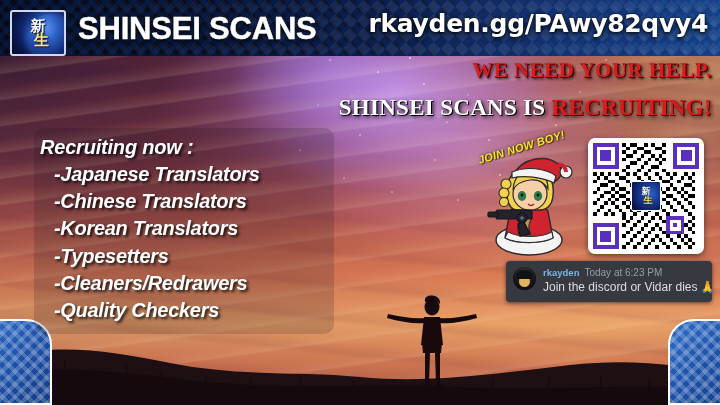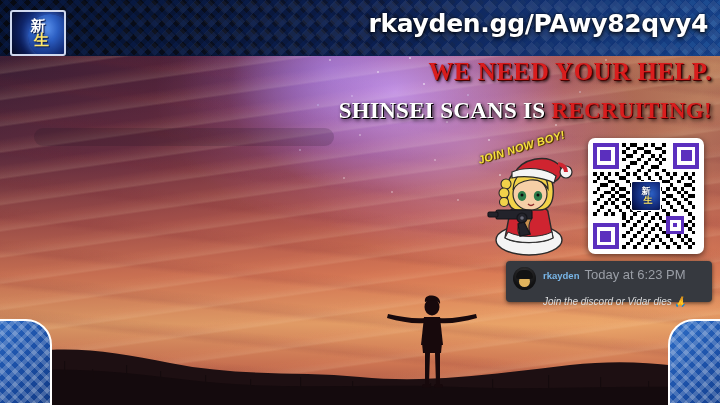--- a/index.html
+++ b/index.html
@@ -160,21 +160,21 @@
     background:#0a1020;
     transform:rotate(-4.6deg); transform-origin:left center;
   }
 
   
   #headline {
     position:absolute; right:8px; top:58px; z-index:15; text-align:right;
     font-family:"Liberation Serif", serif;
   }
   #headline .l1 {
-    font-size:25px; font-weight:700; letter-spacing:0.5px; color:#d91d1d;
+    font-size:21px; font-weight:700; letter-spacing:0.5px; color:#d91d1d;
     text-shadow:1px 1px 0 #4a0000, 2px 2px 3px rgba(0,0,0,.9);
     white-space:nowrap;
   }
   #headline .l2 {
     font-size:23px; font-weight:700; letter-spacing:0.3px; margin-top:12px;
     white-space:nowrap;
   }
   #headline .l2 .white {
     color:#ffffff; text-shadow:1px 1px 0 #000, 2px 2px 4px rgba(0,0,0,.95);
   }
@@ -250,22 +250,22 @@
     position:absolute; left:6px; top:9px; width:11px; height:11px; border-radius:50%;
     background:#e0b35c;
   }
   #discord-card .avatar .fringe {
     position:absolute; left:3px; top:3px; width:17px; height:9px; border-radius:9px 9px 3px 3px;
     background:#121213;
   }
   #discord-card .msg { min-width:0;text-align:center; }
   #discord-card .meta { display:flex; align-items:baseline; gap:5px; }
   #discord-card .uname { color:#78b6e8; font-size:9.5px; font-weight:700; }
-  #discord-card .time { color:#9a9ea6; font-size:13px; }
-  #discord-card .body { color:#dcddde; font-size:10px; margin-top:14px; white-space:nowrap;font-style:italic; }
+  #discord-card .time { color:#9a9ea6; font-size:10px; }
+  #discord-card .body { color:#dcddde; font-size:12px; margin-top:2px; white-space:nowrap; }
 
   
   .corner-deco { position:absolute; bottom:0; width:74px; height:86px; z-index:12; }
   .corner-deco .panel {
     position:absolute; inset:0;
     background:
       repeating-linear-gradient(45deg, rgba(255,255,255,0.20) 0 4px, rgba(0,0,0,0) 4px 9px),
       repeating-linear-gradient(-45deg, rgba(255,255,255,0.20) 0 4px, rgba(0,0,0,0) 4px 9px),
       linear-gradient(135deg,#2f6fc8 0%,#1b4fa6 55%,#123b86 100%);
     border:2px solid #ffffff;
@@ -345,31 +345,41 @@
     <div class="lattice"></div>
 
     <div id="logo-box">
       <div class="planet"></div>
       <div class="kanji">
         <span>新</span>
         <span class="k2">生</span>
       </div>
     </div>
 
+    <div id="brand-title">SHINSEI SCANS</div>
     <div id="discord-url">rkayden.gg/PAwy82qvy4</div>
   </div>
 
   <div id="headline">
     <div class="l1">WE NEED YOUR HELP.</div>
     <div class="l2">
       <span class="white">SHINSEI SCANS IS </span><span class="red">RECRUITING!</span>
     </div>
   </div>
 
   <div id="recruit-panel">
+    <div class="title">Recruiting now :</div>
+    <ul>
+      <li>-Japanese Translators</li>
+      <li>-Chinese Translators</li>
+      <li>-Korean Translators</li>
+      <li>-Typesetters</li>
+      <li>-Cleaners/Redrawers</li>
+      <li>-Quality Checkers</li>
+    </ul>
   </div>
 
   <div id="mascot">
     <div class="join-now">JOIN NOW BOY!</div>
     <svg width="110" height="106" viewBox="0 0 110 106">
 
       <ellipse cx="55" cy="88" rx="33" ry="15" fill="#f4f4f4" stroke="#2a2a2a" stroke-width="1.4"></ellipse>
 
       <path d="M36,60 C36,52 74,52 74,60 L79,86 C68,92 42,92 31,86 Z" fill="#cf2430" stroke="#2a2a2a" stroke-width="1.4"></path>
 

